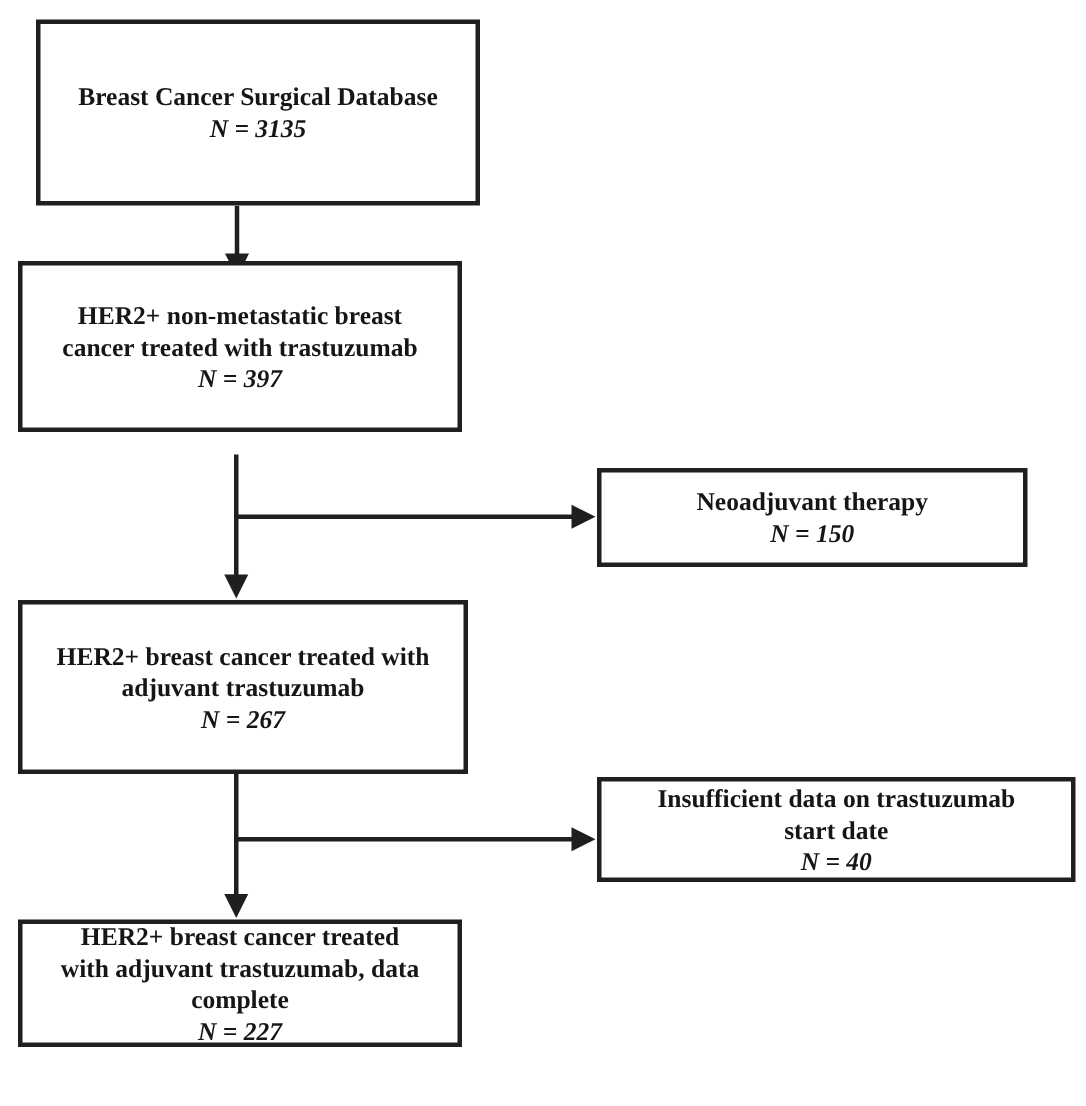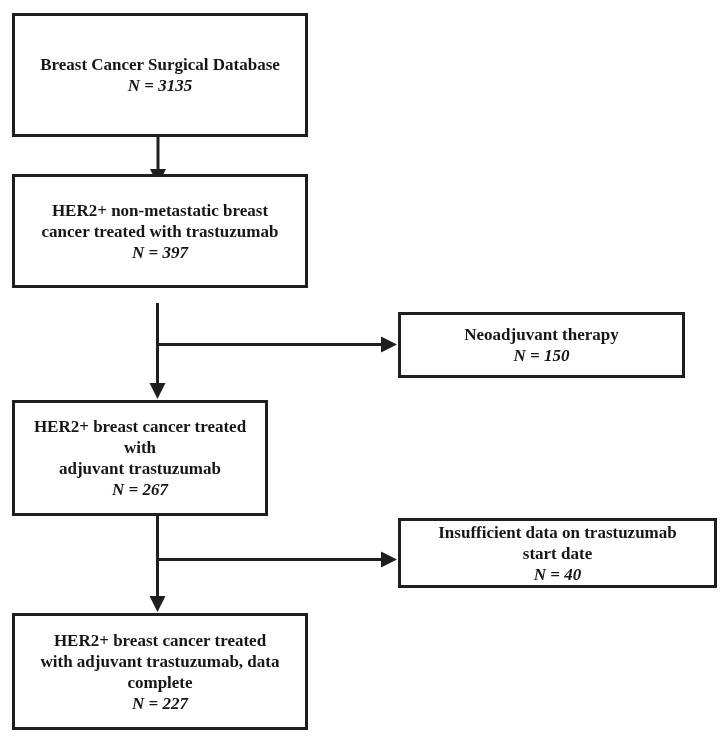--- a/index.html
+++ b/index.html
@@ -13,24 +13,24 @@
   .node{
     position:absolute;box-sizing:border-box;
     border:3px solid #1f1f1f;background:#ffffff;
     display:flex;flex-direction:column;align-items:center;justify-content:center;
     text-align:center;font-weight:bold;font-size:17px;line-height:21px;color:#161616;
     padding:2px 6px;
   }
   .node .label{white-space:pre-line;}
   .node .count{white-space:pre-line;font-style:italic;}
   
-  .n-source {left:12px;  top:13px;  width:296px; height:124px;}
+  .n-source {left:24px;  top:13px;  width:296px; height:124px;}
   .n-her2   {left:12px;  top:174px; width:296px; height:114px;}
-  .n-adj    {left:12px;  top:400px; width:256px; height:116px;}
-  .n-final  {left:12px;  top:613px; width:296px; height:117px;}
+  .n-adj    {left:12px;  top:400px; width:300px; height:116px;}
+  .n-final  {left:12px;  top:613px; width:296px; height:85px;}
   
   .n-neo    {left:398px; top:312px; width:287px; height:66px;}
   .n-insuf  {left:398px; top:518px; width:319px; height:70px;}
 </style>
 </head>
 <body>
 
 <div class="canvas">
 
   <svg class="connectors" viewBox="0 0 724 737" xmlns="http://www.w3.org/2000/svg">

